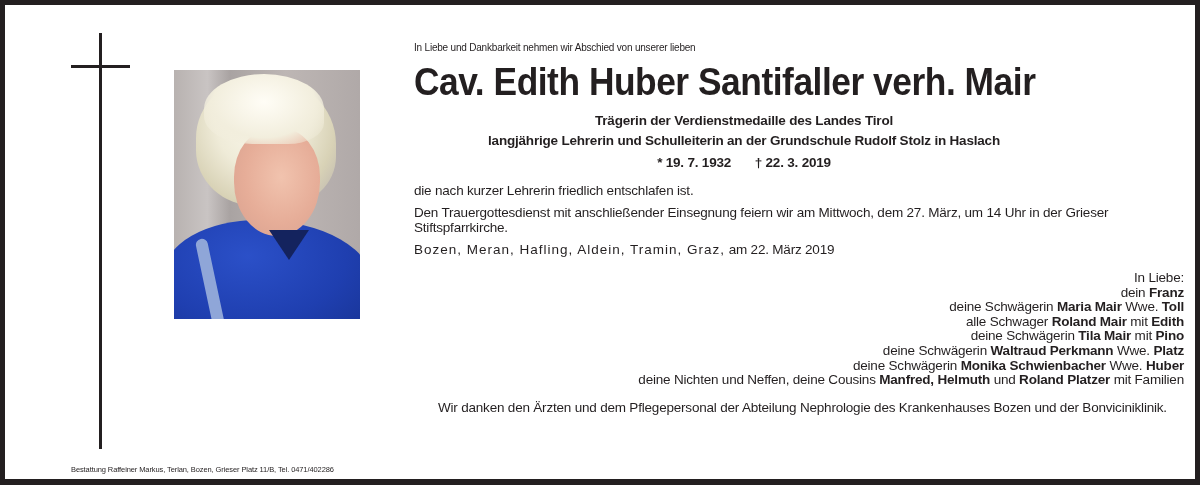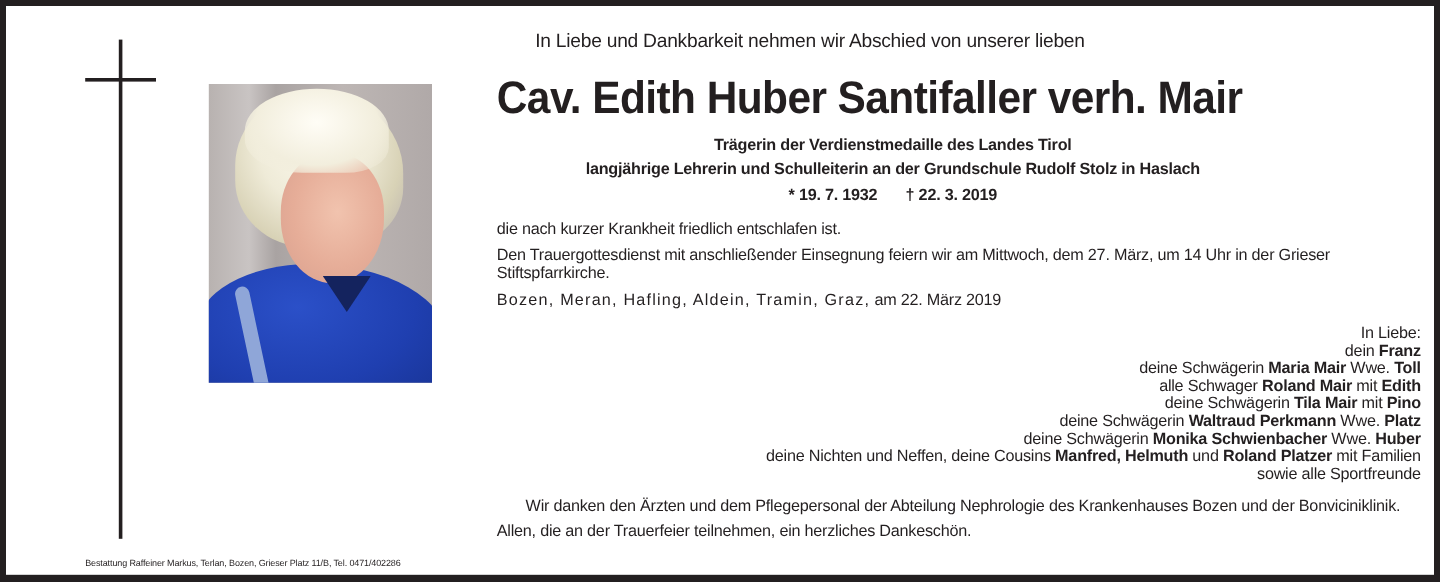--- a/index.html
+++ b/index.html
@@ -40,21 +40,21 @@
     .photo .strap {
       position: absolute; left: 30px; top: 168px; width: 12px; height: 90px;
       background: #8fa6d8; transform: rotate(-12deg); border-radius: 6px;
     }
     .photo .collar {
       position: absolute; left: 95px; top: 160px; width: 40px; height: 30px;
       background: #14235e; clip-path: polygon(0 0, 100% 0, 50% 100%);
     }
 
     .content { position: absolute; left: 409px; top: 0; width: 770px; }
-    .intro { position: absolute; top: 21px; left: 0; font-size: 16px; letter-spacing: -0.2px; margin-left: 32px; }
+    .intro { position: absolute; top: 37px; left: 0; font-size: 10px; letter-spacing: -0.2px; }
     .name {
       position: absolute; top: 56px; left: 0; width: 770px;
       font-size: 38px; font-weight: bold; letter-spacing: -0.5px; white-space: nowrap;
       transform: scaleX(0.93); transform-origin: left top;
     }
     .center-block { position: absolute; top: 106px; left: 0; width: 660px; text-align: center; }
     .center-block div { font-size: 13.5px; font-weight: bold; line-height: 20px; letter-spacing: -0.2px; }
     .dates { margin-top: 2px; }
     .dates span { display: inline-block; margin: 0 10px; }
 
@@ -95,35 +95,33 @@
     <div class="center-block">
       <div>Trägerin der Verdienstmedaille des Landes Tirol</div>
       <div>langjährige Lehrerin und Schulleiterin an der Grundschule Rudolf Stolz in Haslach</div>
       <div class="dates">
         <span>* 19. 7. 1932</span>
         <span>† 22. 3. 2019</span>
       </div>
     </div>
 
     <div class="body-text">
-      <div class="p1">die nach kurzer Krankheit friedlich entschlafen ist.</div>
+      <div class="p1">die nach kurzer Lehrerin friedlich entschlafen ist.</div>
       <div class="p2">Den Trauergottesdienst mit anschließender Einsegnung feiern wir am Mittwoch, dem 27. März, um 14 Uhr in der Grieser Stiftspfarrkirche.</div>
       <div class="p3"><span class="places">Bozen, Meran, Hafling, Aldein, Tramin, Graz,</span><span> am 22. März 2019</span></div>
 
       <div class="family">
         <div>In Liebe:</div>
         <div><span>dein </span><b>Franz</b><span></span><b></b><span></span></div>
         <div><span>deine Schwägerin </span><b>Maria Mair</b><span> Wwe. </span><b>Toll</b><span></span></div>
         <div><span>alle Schwager </span><b>Roland Mair</b><span> mit </span><b>Edith</b><span></span></div>
         <div><span>deine Schwägerin </span><b>Tila Mair</b><span> mit </span><b>Pino</b><span></span></div>
         <div><span>deine Schwägerin </span><b>Waltraud Perkmann</b><span> Wwe. </span><b>Platz</b><span></span></div>
         <div><span>deine Schwägerin </span><b>Monika Schwienbacher</b><span> Wwe. </span><b>Huber</b><span></span></div>
         <div><span>deine Nichten und Neffen, deine Cousins </span><b>Manfred, Helmuth</b><span> und </span><b>Roland Platzer</b><span> mit Familien</span></div>
-        <div><span>sowie alle Sportfreunde</span><b></b><span></span><b></b><span></span></div>
       </div>
 
       <div class="thanks">Wir danken den Ärzten und dem Pflegepersonal der Abteilung Nephrologie des Krankenhauses Bozen und der Bonviciniklinik.</div>
-      <div class="final">Allen, die an der Trauerfeier teilnehmen, ein herzliches Dankeschön.</div>
     </div>
   </div>
 
   <div class="footer-credit">Bestattung Raffeiner Markus, Terlan, Bozen, Grieser Platz 11/B, Tel. 0471/402286</div>
 </div>
 
 </body></html>

